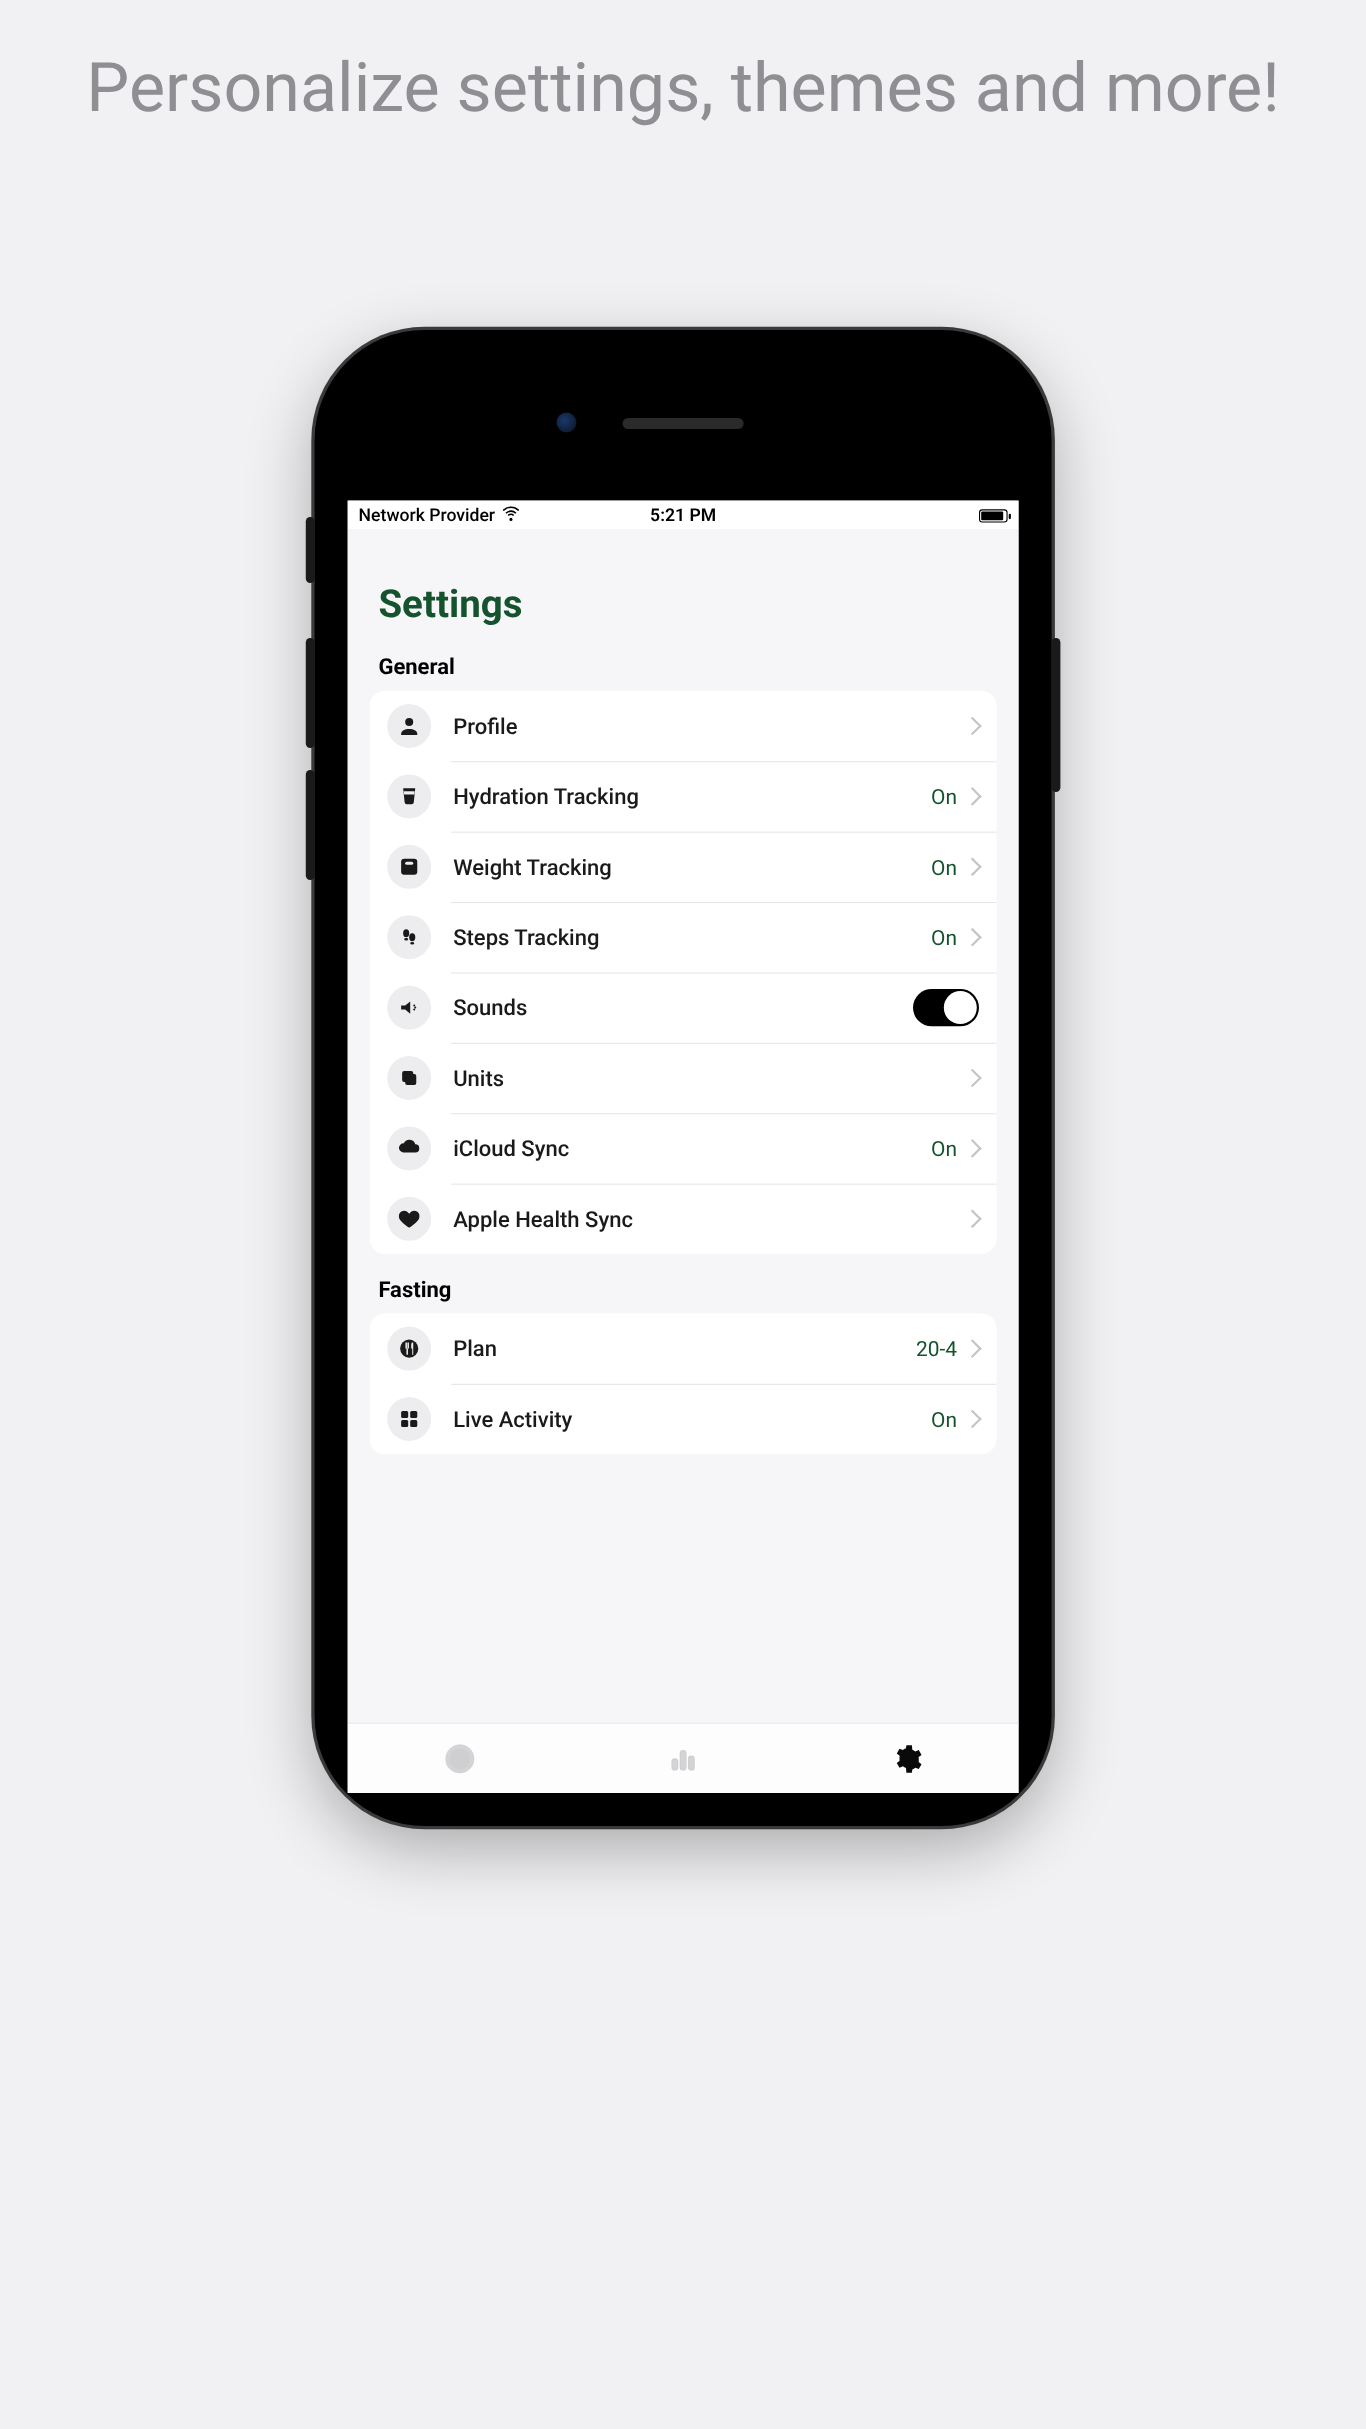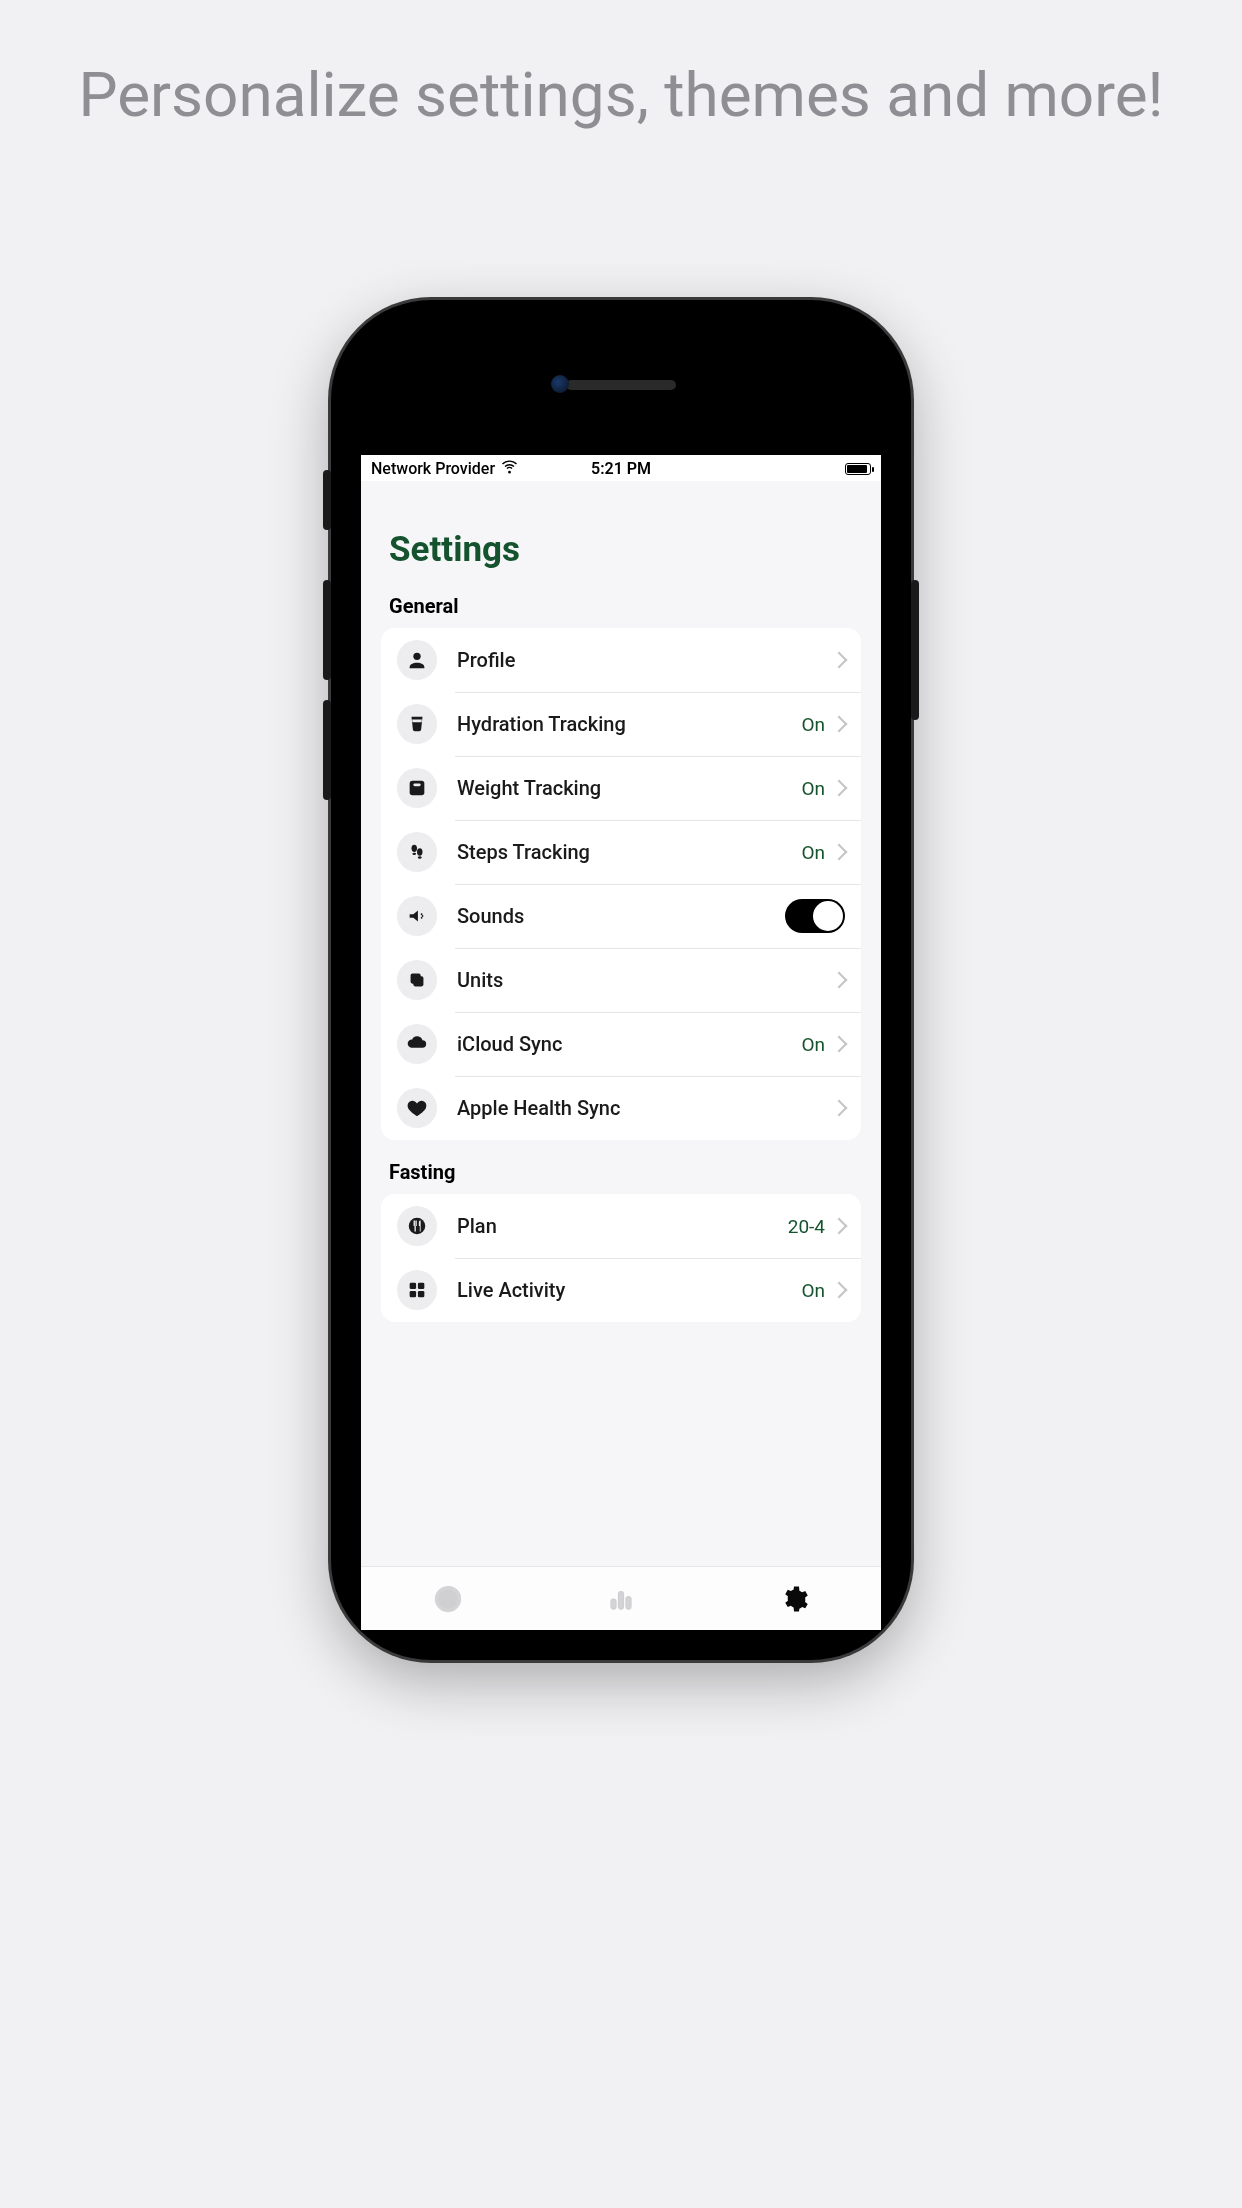--- a/index.html
+++ b/index.html
@@ -18,30 +18,30 @@
     font-size: 120px;
     font-weight: 900;
     letter-spacing: 2px;
     color: #0a0a0a;
   }
   .marketing p {
     font-size: 62px;
     color: #8e8e93;
     line-height: 1.2;
     font-weight: 400;
-    margin-top: 18px;
+    margin-top: 4px;
   }
 
   
   .phone {
     position: absolute;
     left: 50%;
     top: 300px;
     transform: translateX(-50%);
-    width: 580px;
+    width: 670px;
     height: 1360px;
     background: #000;
     border-radius: 100px;
     box-shadow: 0 0 0 3px #3a3a3a, 0 20px 60px rgba(0,0,0,0.3);
   }
   .side-btn {
     position: absolute;
     background: #1a1a1a;
     border-radius: 4px;
   }

